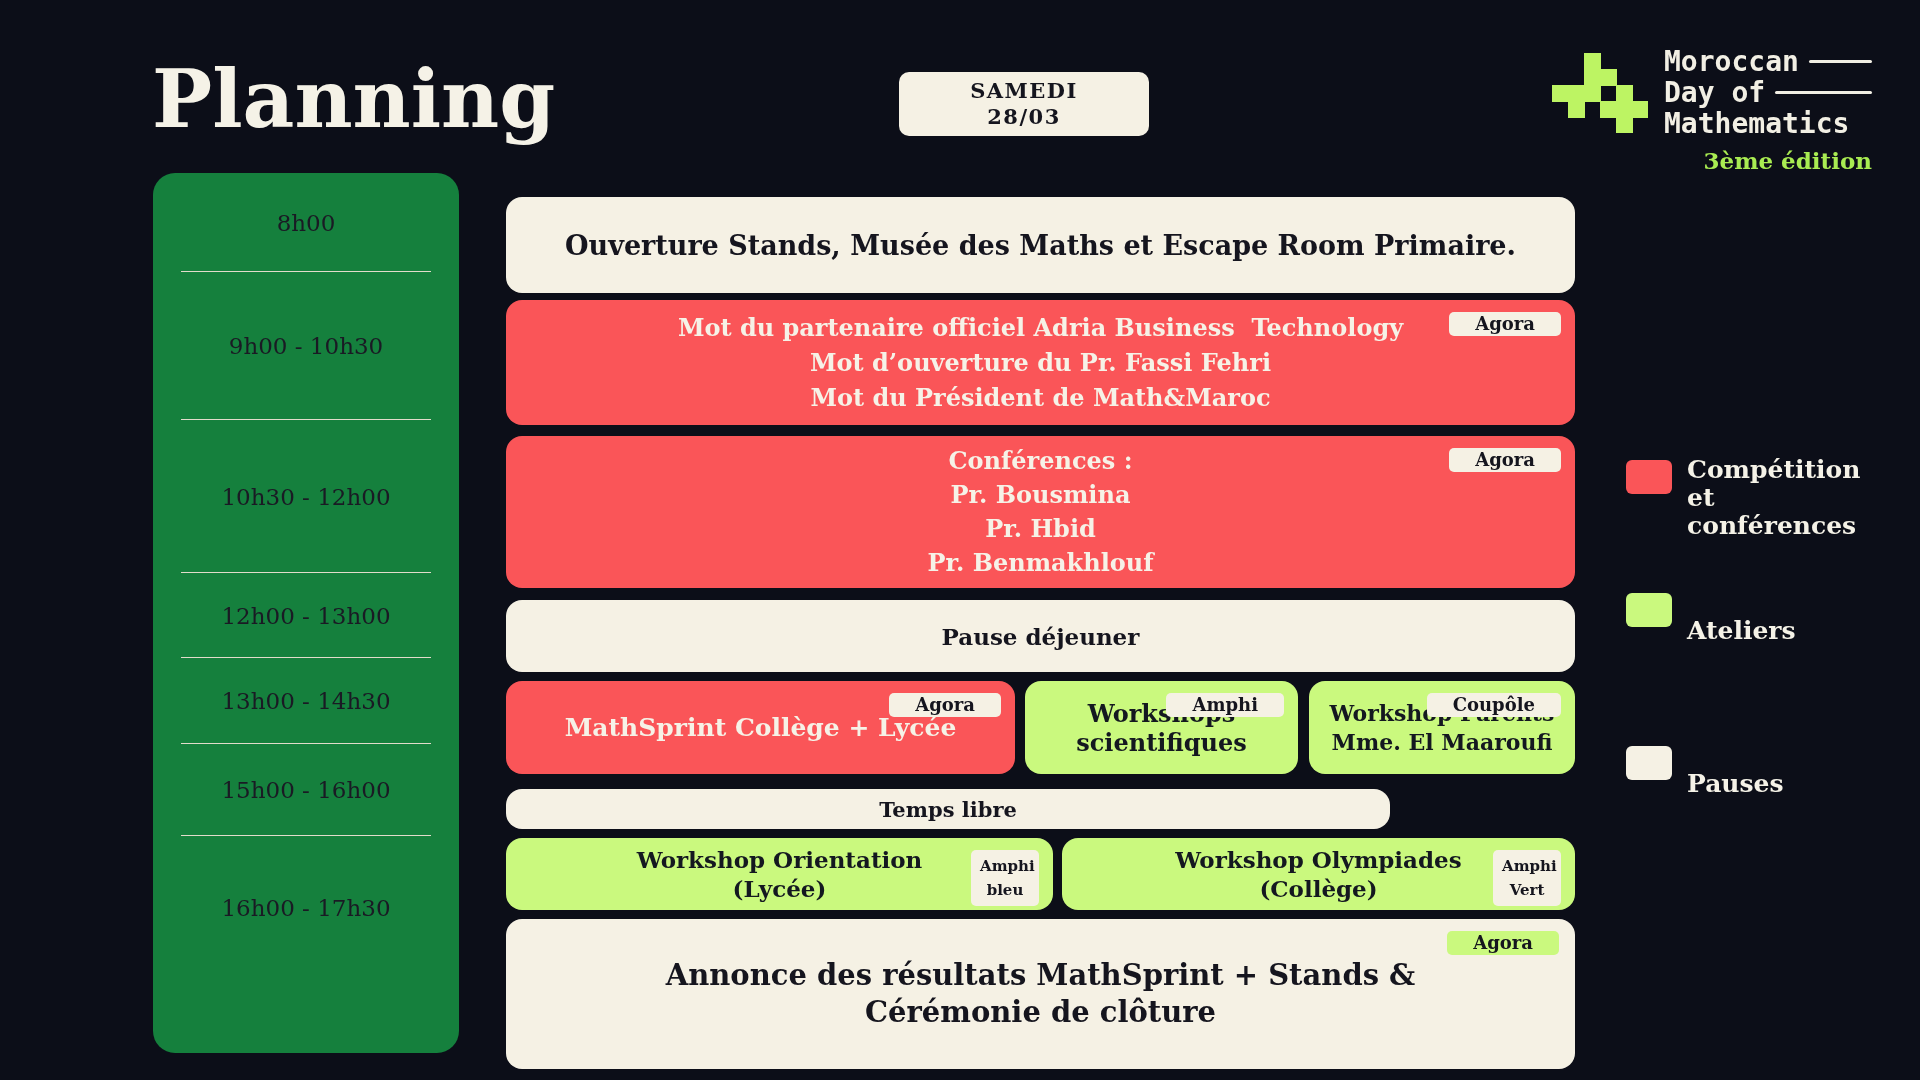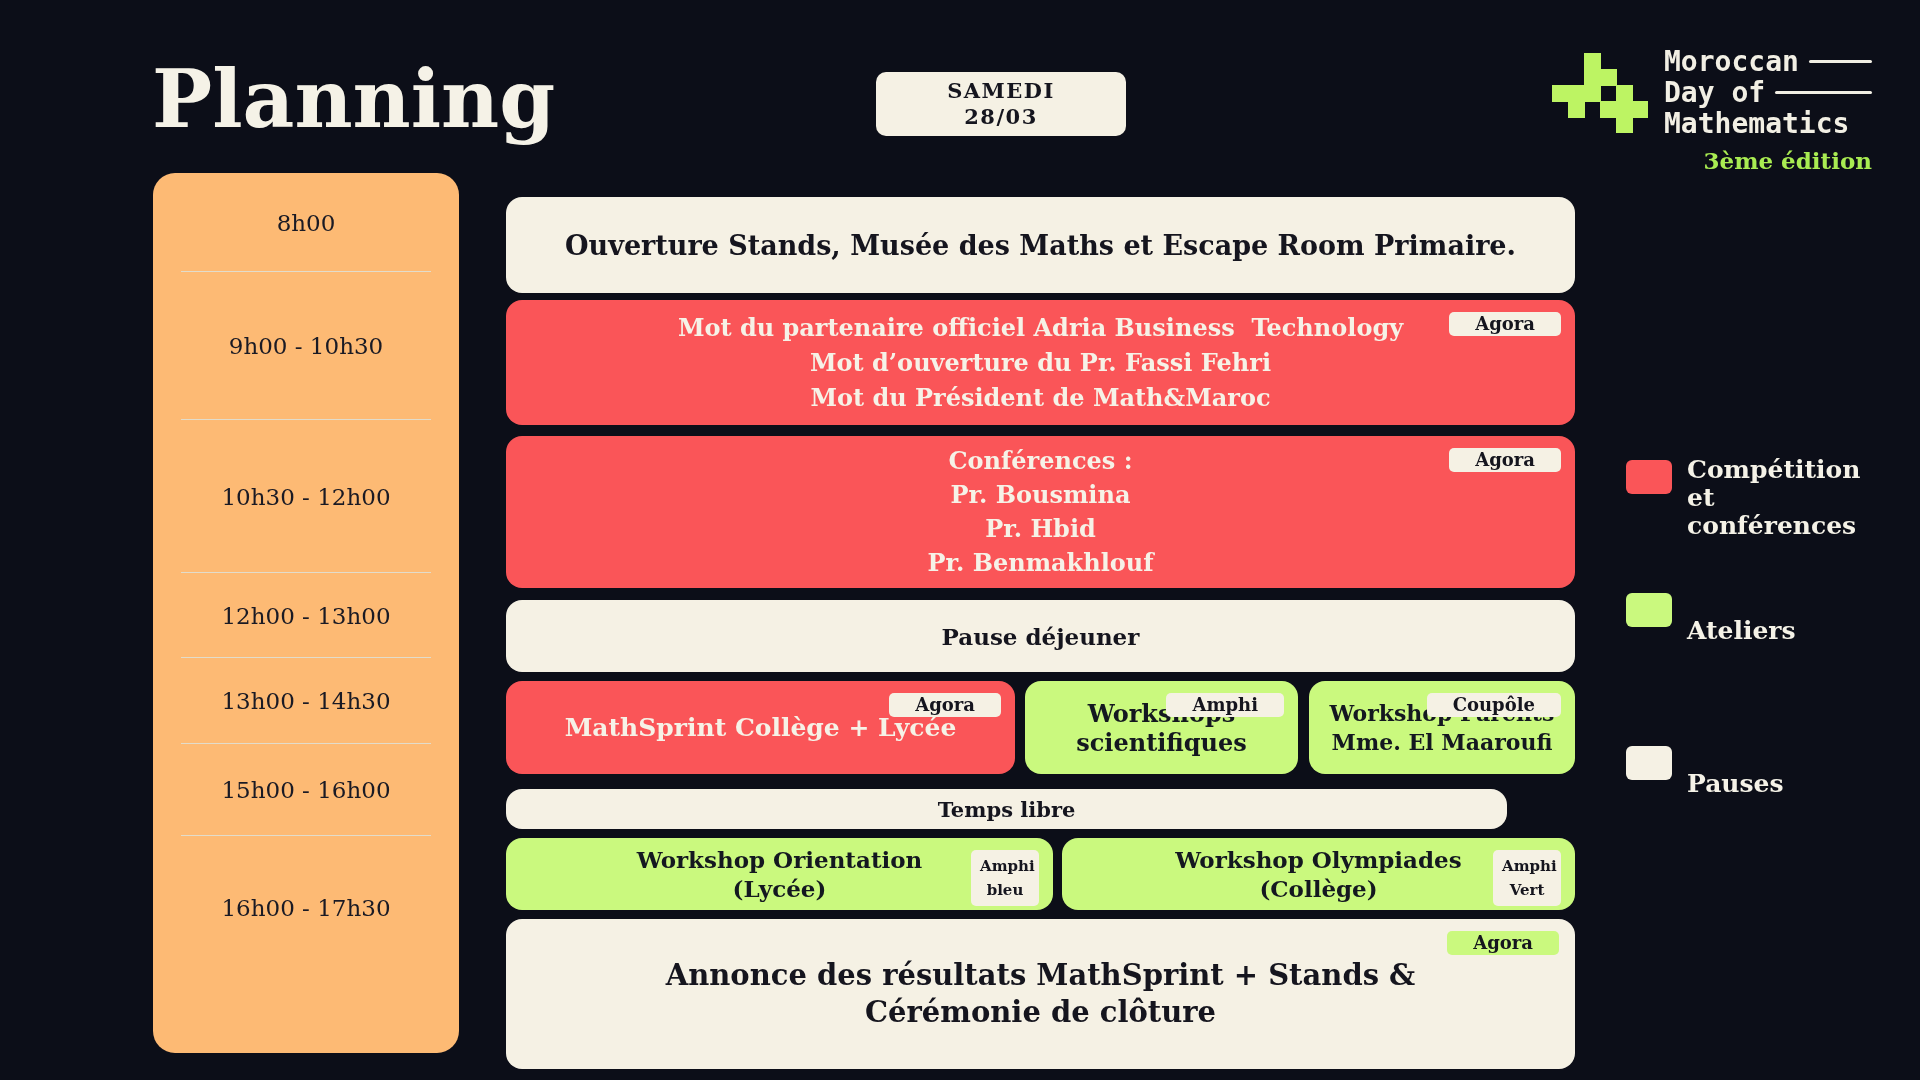--- a/index.html
+++ b/index.html
@@ -2,36 +2,36 @@
 <html><head>
 <meta charset="utf-8">
 <style>
   html,body{margin:0;padding:0;background:#0C0E18;}
   .stage{position:relative;width:1920px;height:1080px;background:#0C0E18;overflow:hidden;
          font-family:"DejaVu Serif", serif;color:#F5F2E7;}
 
   
   .page-title{position:absolute;left:152px;top:52px;font-size:80px;font-weight:800;
               letter-spacing:0;color:#F5F2E7;}
-  .date-badge{position:absolute;left:876px;top:72px;width:250px;height:64px;background:#F5F1E4;
+  .date-badge{position:absolute;left:899px;top:72px;width:250px;height:64px;background:#F5F1E4;
               border-radius:10px;display:flex;flex-direction:column;align-items:center;justify-content:center;
               color:#15151E;font-weight:700;font-size:21px;letter-spacing:1.5px;line-height:26px;}
 
   
   .logo{position:absolute;left:1552px;top:46px;display:flex;}
   .logo-icon{width:96px;height:82px;margin-top:6px;}
   .logo-text{margin-left:16px;width:208px;font-family:"DejaVu Sans Mono", monospace;
              font-weight:700;font-size:28px;line-height:31px;color:#F2EFE4;}
   .logo-line{display:flex;align-items:center;gap:10px;}
   .logo-dash{flex:1;height:3px;background:#F2EFE4;border-radius:2px;}
   .logo-edition{margin-top:6px;text-align:right;font-family:"DejaVu Serif", serif;
                 font-weight:700;font-size:23px;color:#A9EC52;}
 
   
-  .timeline{position:absolute;left:153px;top:173px;width:306px;height:880px;background:#fdba74;
+  .timeline{position:absolute;left:153px;top:173px;width:306px;height:880px;background:#15803d;
             border-radius:22px;display:flex;flex-direction:column;}
   .t-row{position:relative;display:flex;align-items:center;justify-content:center;
          color:#1A1A24;font-size:23px;font-weight:400;}
   .t-row.hasline::after{content:"";position:absolute;left:28px;right:28px;bottom:0;height:1px;background:#E2DCCB;}
   .t-r1{height:99px;}.t-r2{height:148px;}.t-r3{height:153px;}.t-r4{height:85px;}
   .t-r5{height:86px;}.t-r6{height:73px;}.t-r7{height:92px;}.t-r8{height:144px;}
 
   
   .events{position:absolute;left:506px;top:16px;width:1069px;height:1080px;}
   .block{position:absolute;border-radius:16px;display:flex;flex-direction:column;
@@ -41,21 +41,21 @@
   .red{background:#FA5558;color:#F6F2E7;}
   .green{background:#CAF97E;color:#141820;}
 
   .b-ouverture{left:0;top:181px;width:1069px;height:96px;font-weight:700;font-size:27px;}
   .b-mots{left:0;top:284px;width:1069px;height:125px;font-weight:700;font-size:24px;line-height:35px;}
   .b-conf{left:0;top:420px;width:1069px;height:152px;font-weight:700;font-size:24px;line-height:34px;}
   .b-pause{left:0;top:584px;width:1069px;height:72px;font-weight:700;font-size:23px;}
   .b-mathsprint{left:0;top:665px;width:509px;height:93px;font-weight:700;font-size:25px;}
   .b-wsci{left:519px;top:665px;width:273px;height:93px;font-weight:700;font-size:24px;}
   .b-wparents{left:803px;top:665px;width:266px;height:93px;font-weight:700;font-size:22px;line-height:29px;}
-  .b-temps{left:0;top:773px;width:1001px;height:40px;font-weight:700;font-size:21px;}
+  .b-temps{left:0;top:773px;width:884px;height:40px;font-weight:700;font-size:21px;}
   .b-worient{left:0;top:822px;width:547px;height:72px;font-weight:700;font-size:23px;line-height:29px;}
   .b-wolymp{left:556px;top:822px;width:513px;height:72px;font-weight:700;font-size:23px;line-height:29px;}
   .b-annonce{left:0;top:903px;width:1069px;height:150px;font-weight:600;font-size:29px;line-height:37px;}
   .b-annonce .line{max-width:840px;}
 
   .room-badge{position:absolute;top:12px;right:14px;background:#F5F1E4;color:#15151E;
               font-weight:700;font-size:18px;line-height:18px;padding:3px 26px;border-radius:5px;}
   .room-badge.small2{max-width:50px;text-align:center;padding:4px 9px;font-size:15px;line-height:24px;}
   .room-badge.greenbadge{background:#CAF97E;top:12px;right:16px;}
 

